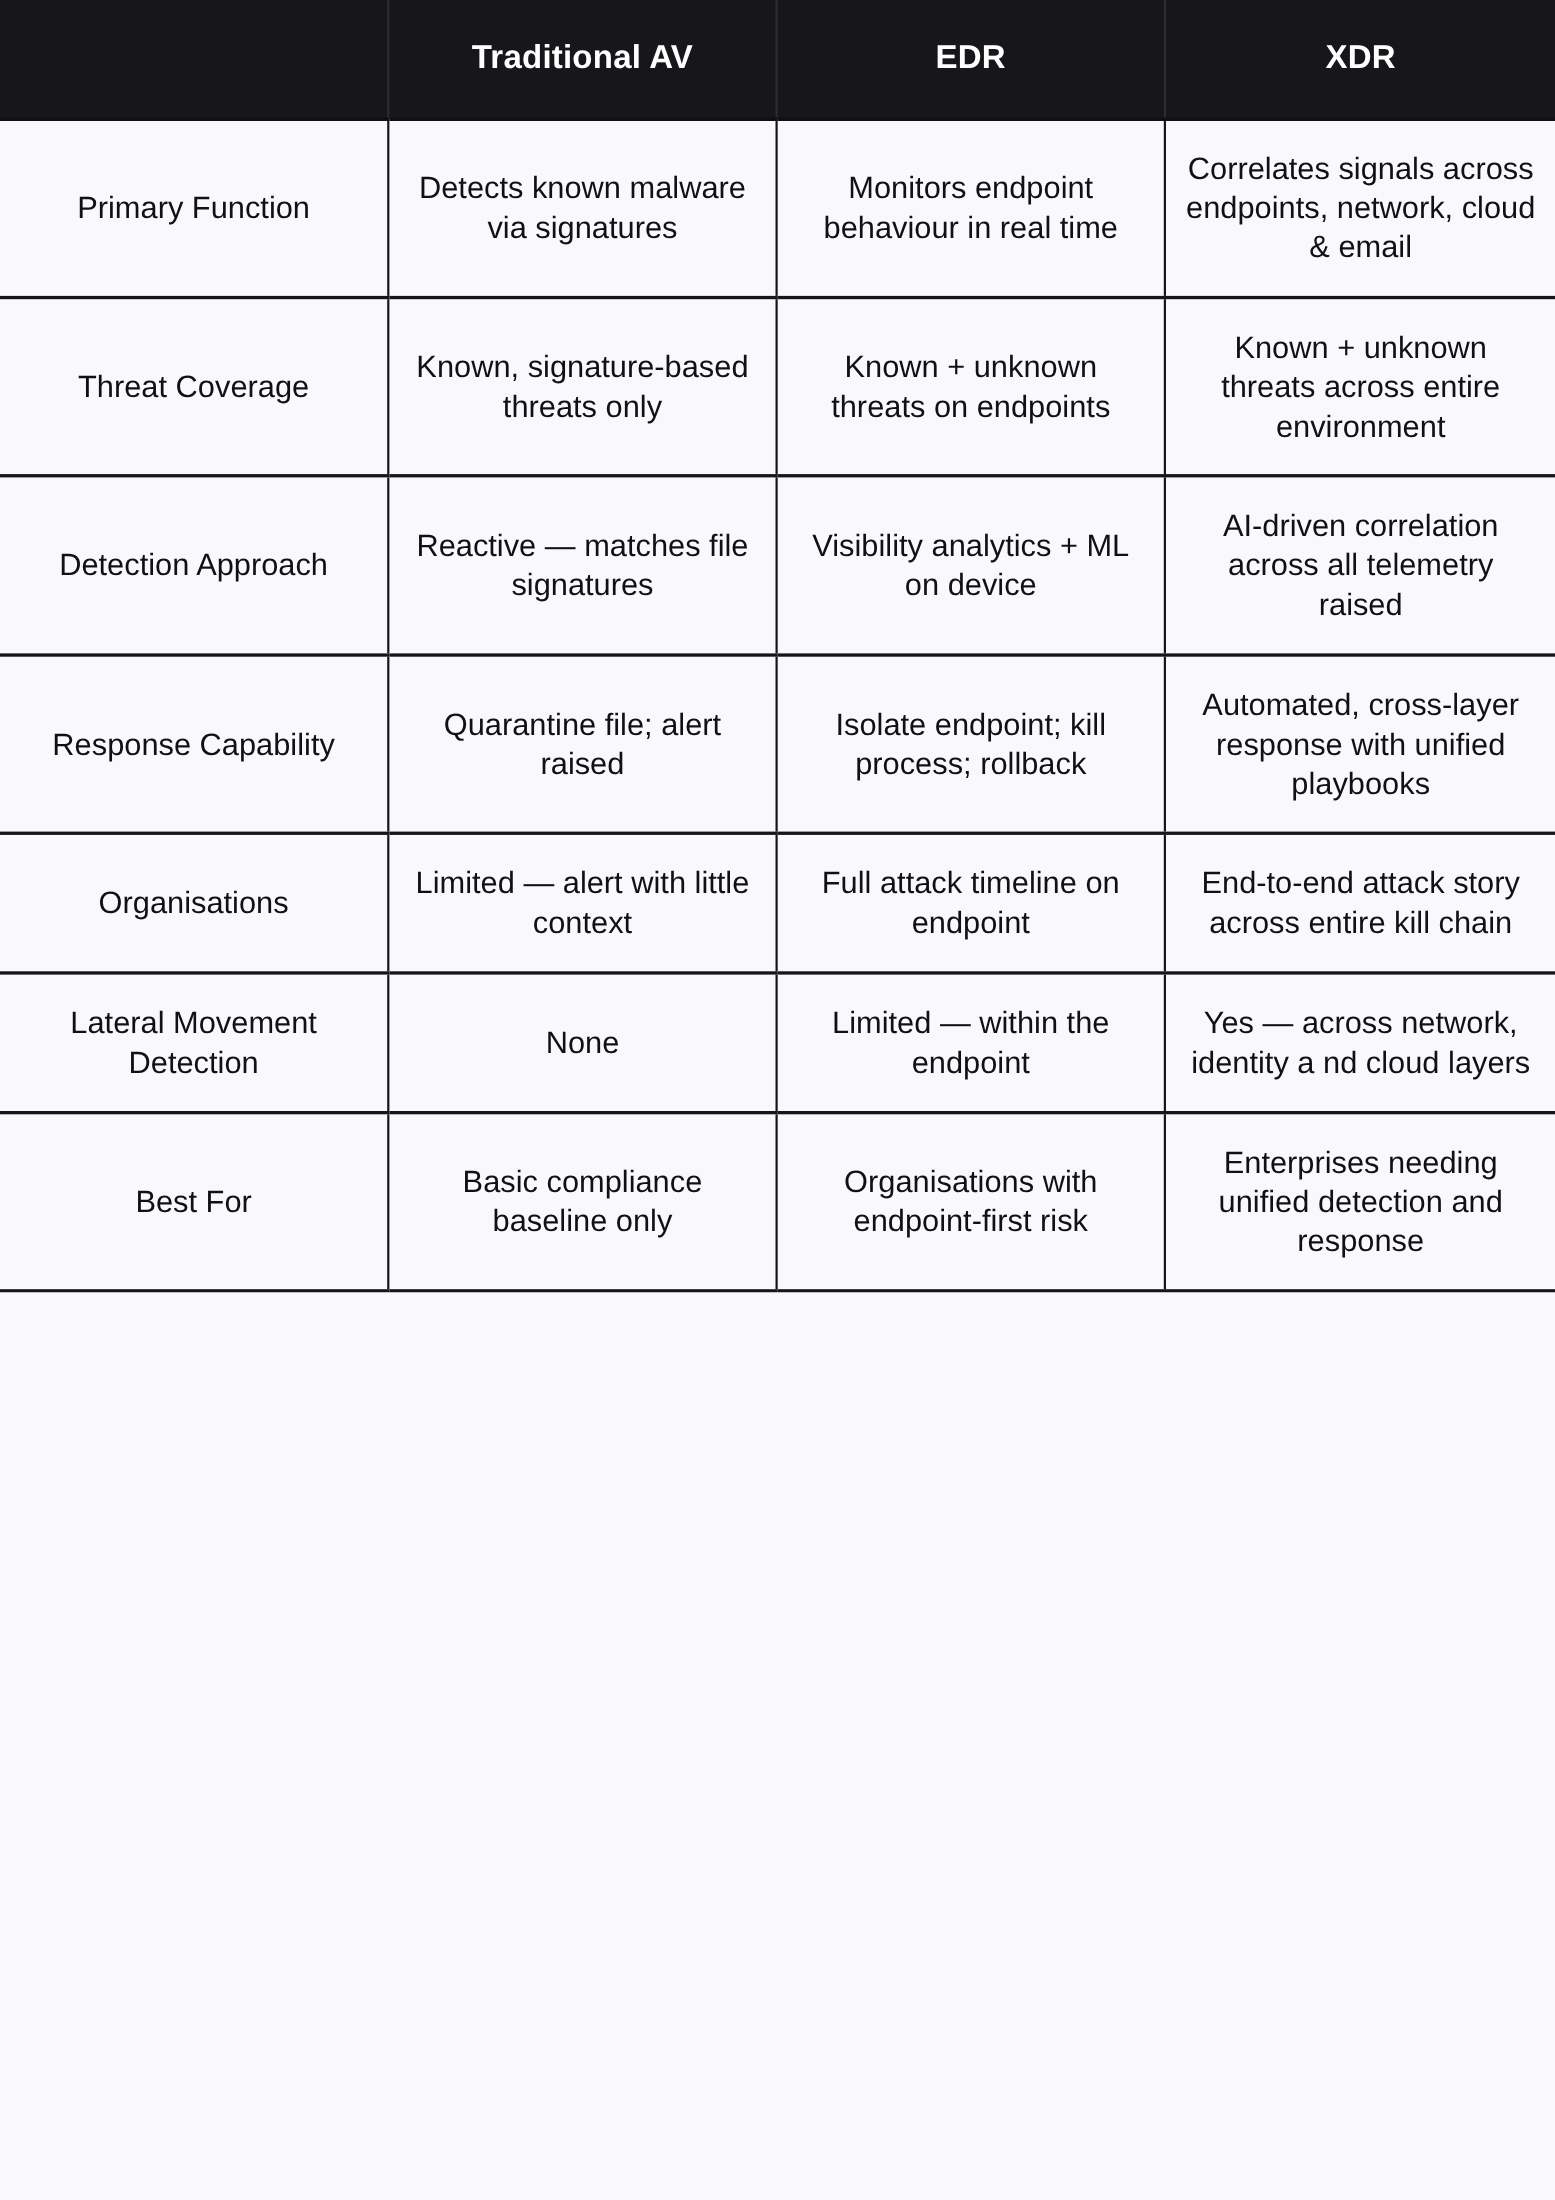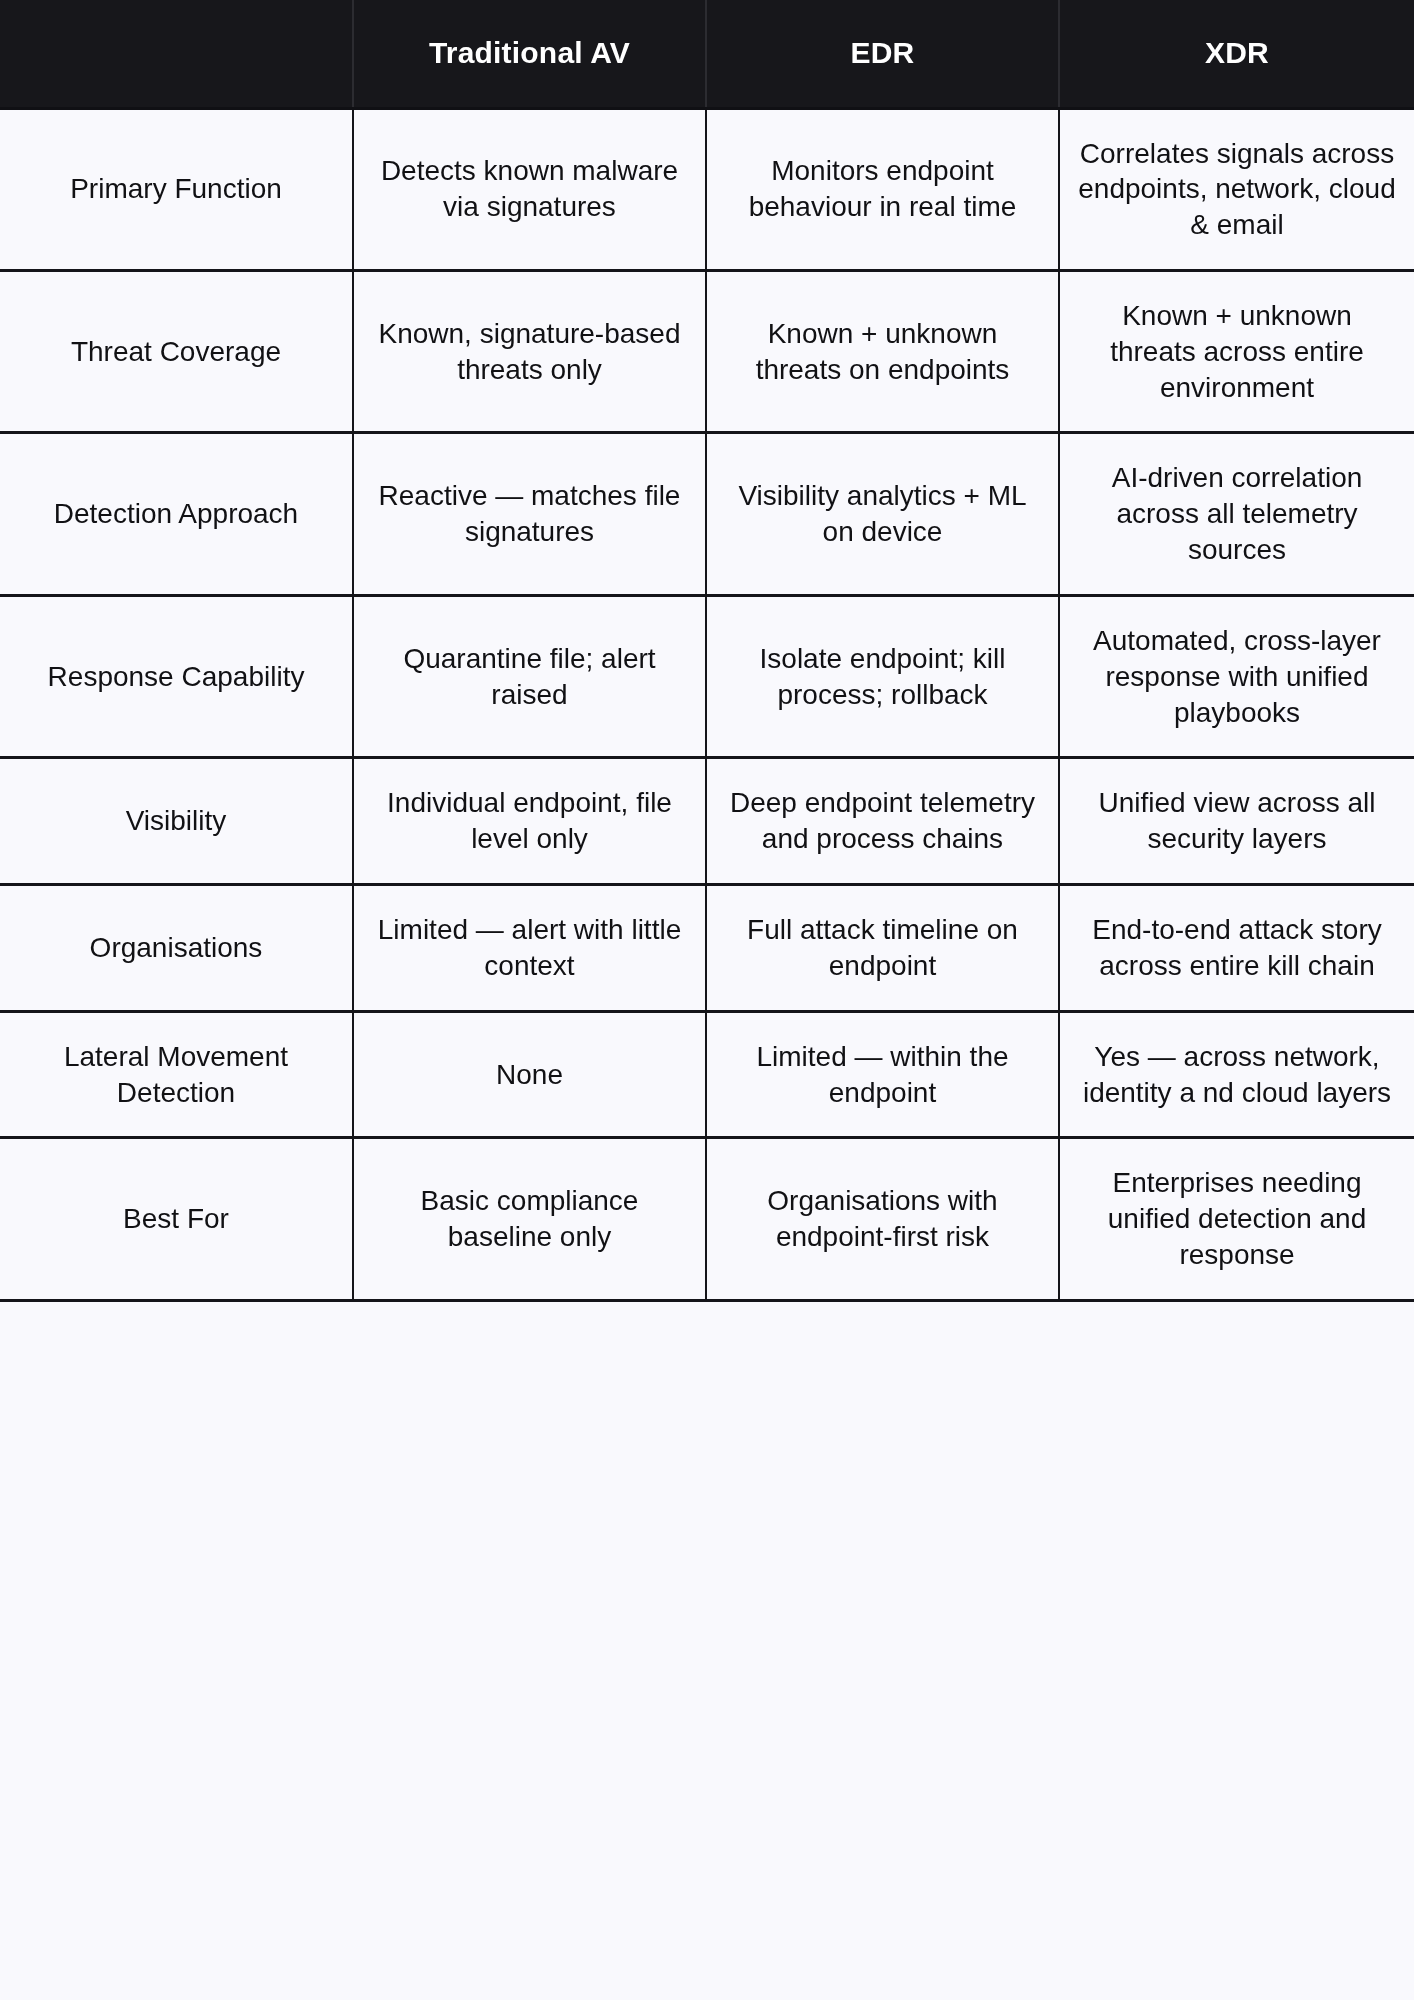--- a/index.html
+++ b/index.html
@@ -142,53 +142,39 @@
         <td class="rowlabel">
             <span class="cell-text">Detection Approach</span>
           </td>
         <td>
             <span class="cell-text">Reactive — matches file signatures</span>
           </td>
         <td>
             <span class="cell-text">Visibility analytics + ML on device</span>
           </td>
         <td>
-            <span class="cell-text">AI-driven correlation across all telemetry sources</span>
+            <span class="cell-text">AI-driven correlation across all telemetry raised</span>
           </td>
       </tr>
 
       <tr>
         <td class="rowlabel">
             <span class="cell-text">Response Capability</span>
           </td>
         <td>
             <span class="cell-text">Quarantine file; alert raised</span>
           </td>
         <td>
             <span class="cell-text">Isolate endpoint; kill process; rollback</span>
           </td>
         <td>
             <span class="cell-text">Automated, cross-layer response with unified playbooks</span>
           </td>
       </tr>
 
-      <tr>
-        <td class="rowlabel">
-            <span class="cell-text">Visibility</span>
-          </td>
-        <td>
-            <span class="cell-text">Individual endpoint, file level only</span>
-          </td>
-        <td>
-            <span class="cell-text">Deep endpoint telemetry and process chains</span>
-          </td>
-        <td>
-            <span class="cell-text">Unified view across all security layers</span>
-          </td>
-      </tr>
 
       <tr>
         <td class="rowlabel">
             <span class="cell-text">Organisations</span>
           </td>
         <td>
             <span class="cell-text">Limited — alert with little context</span>
           </td>
         <td>
             <span class="cell-text">Full attack timeline on endpoint</span>

